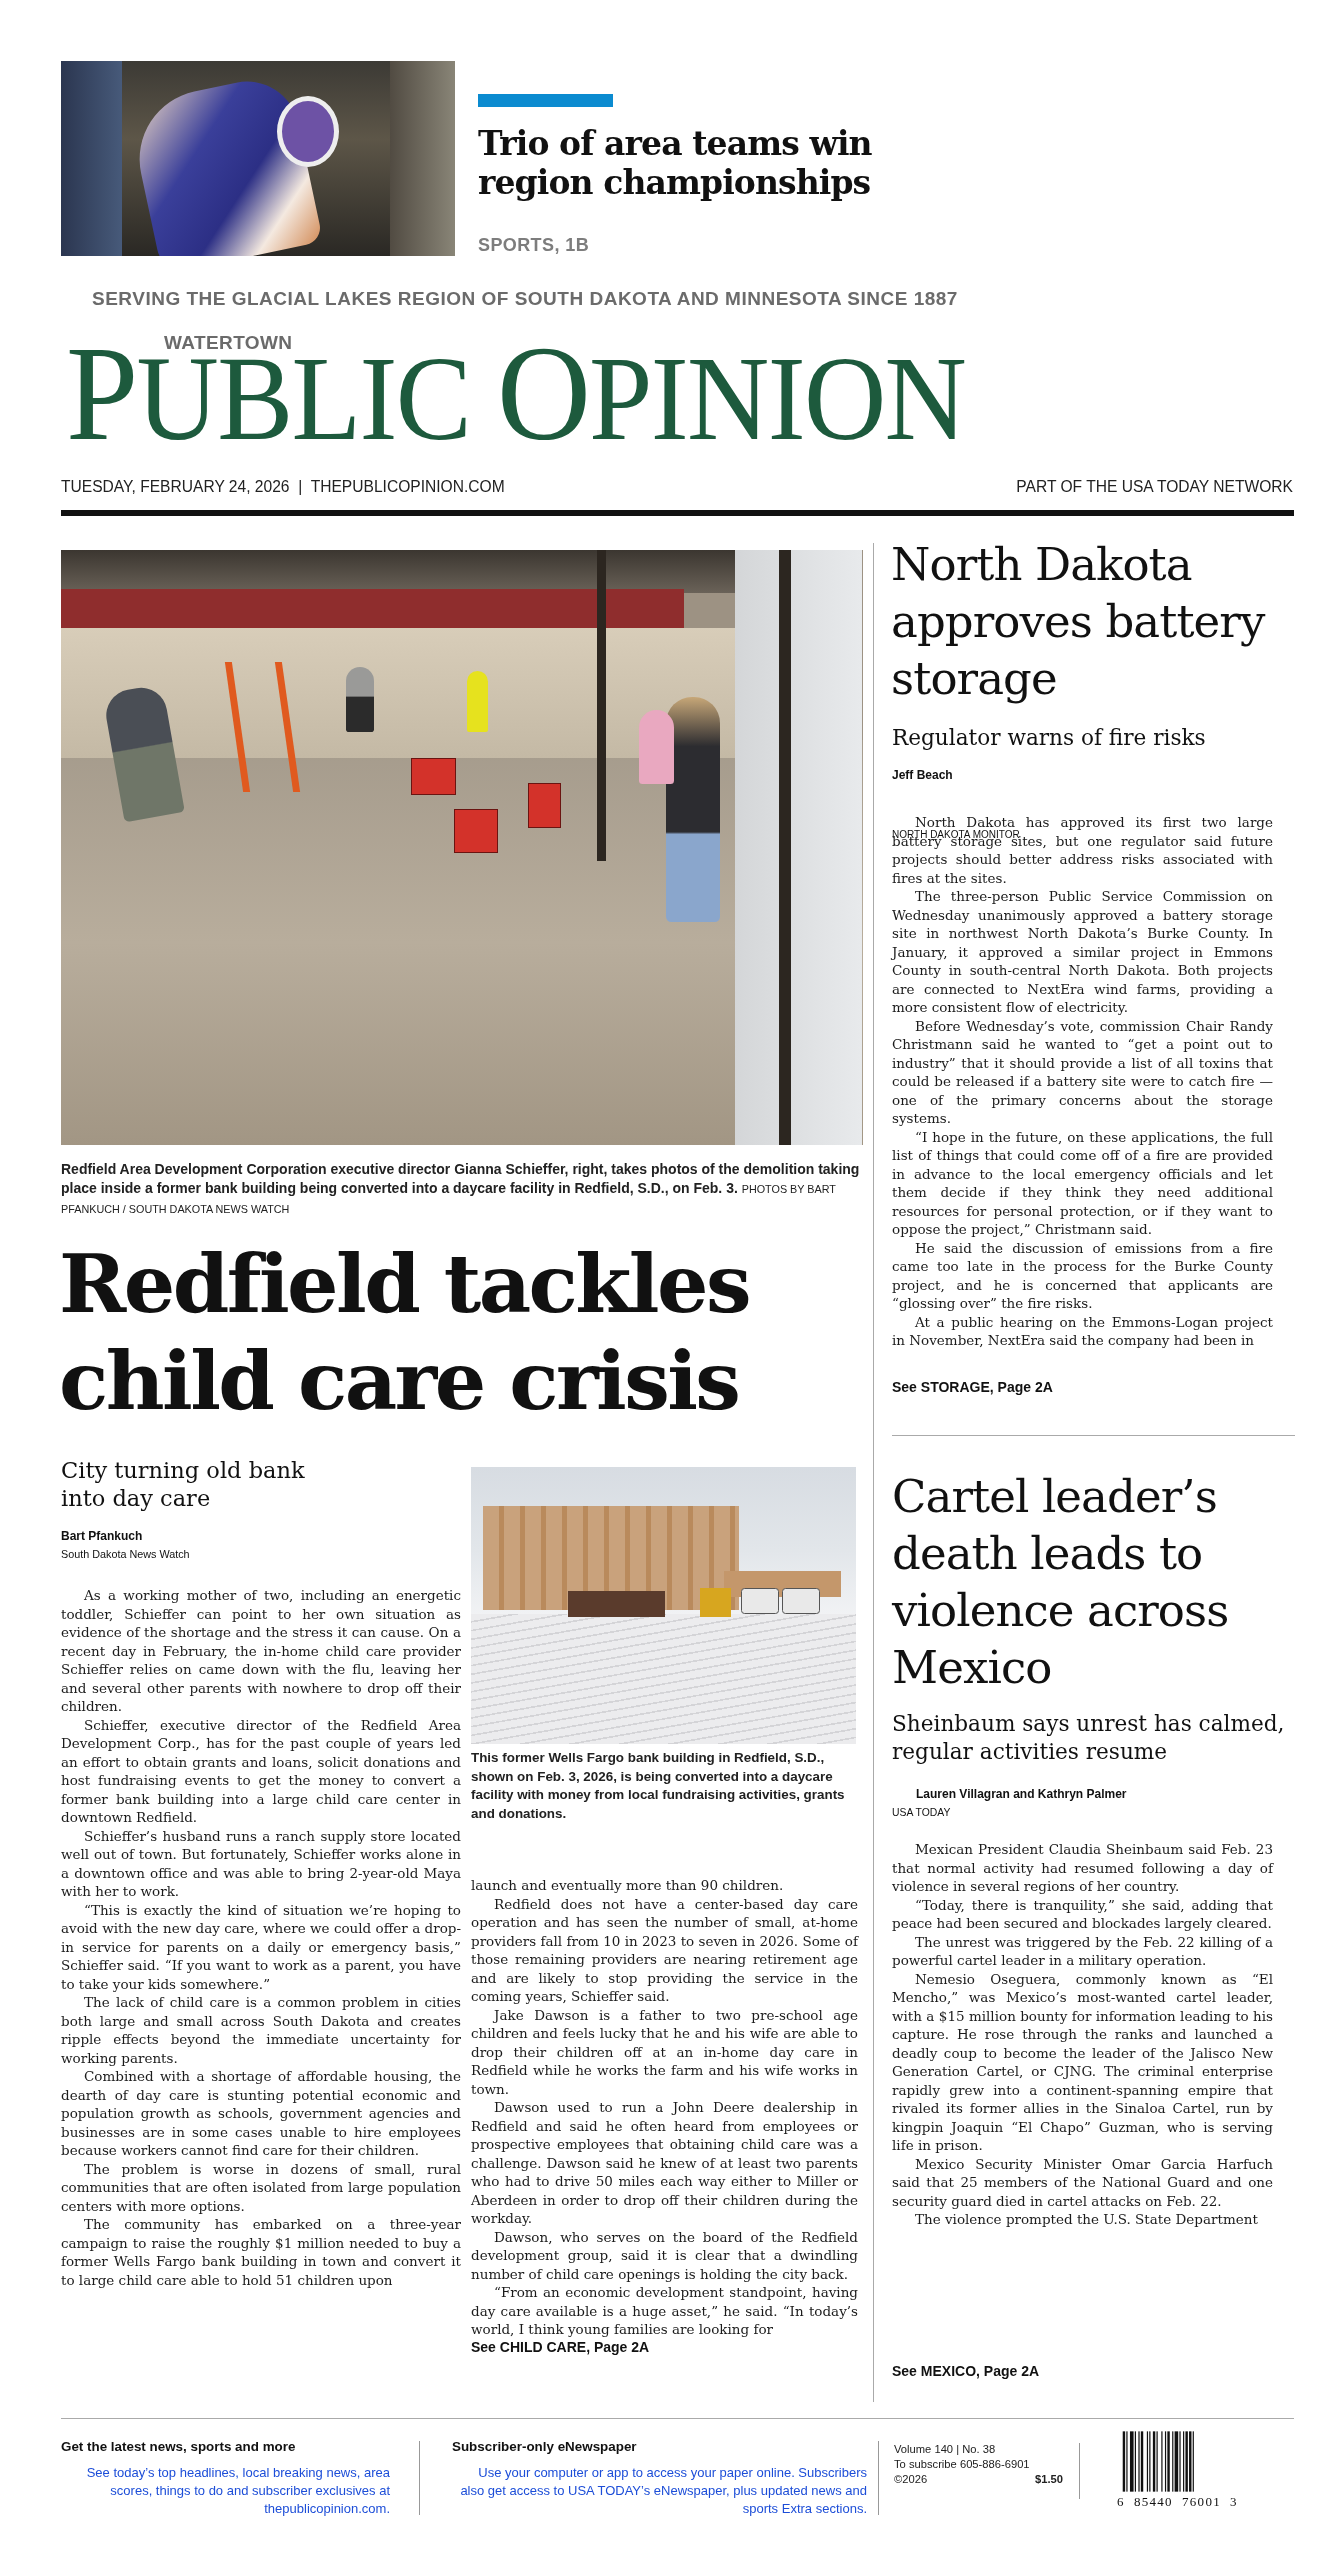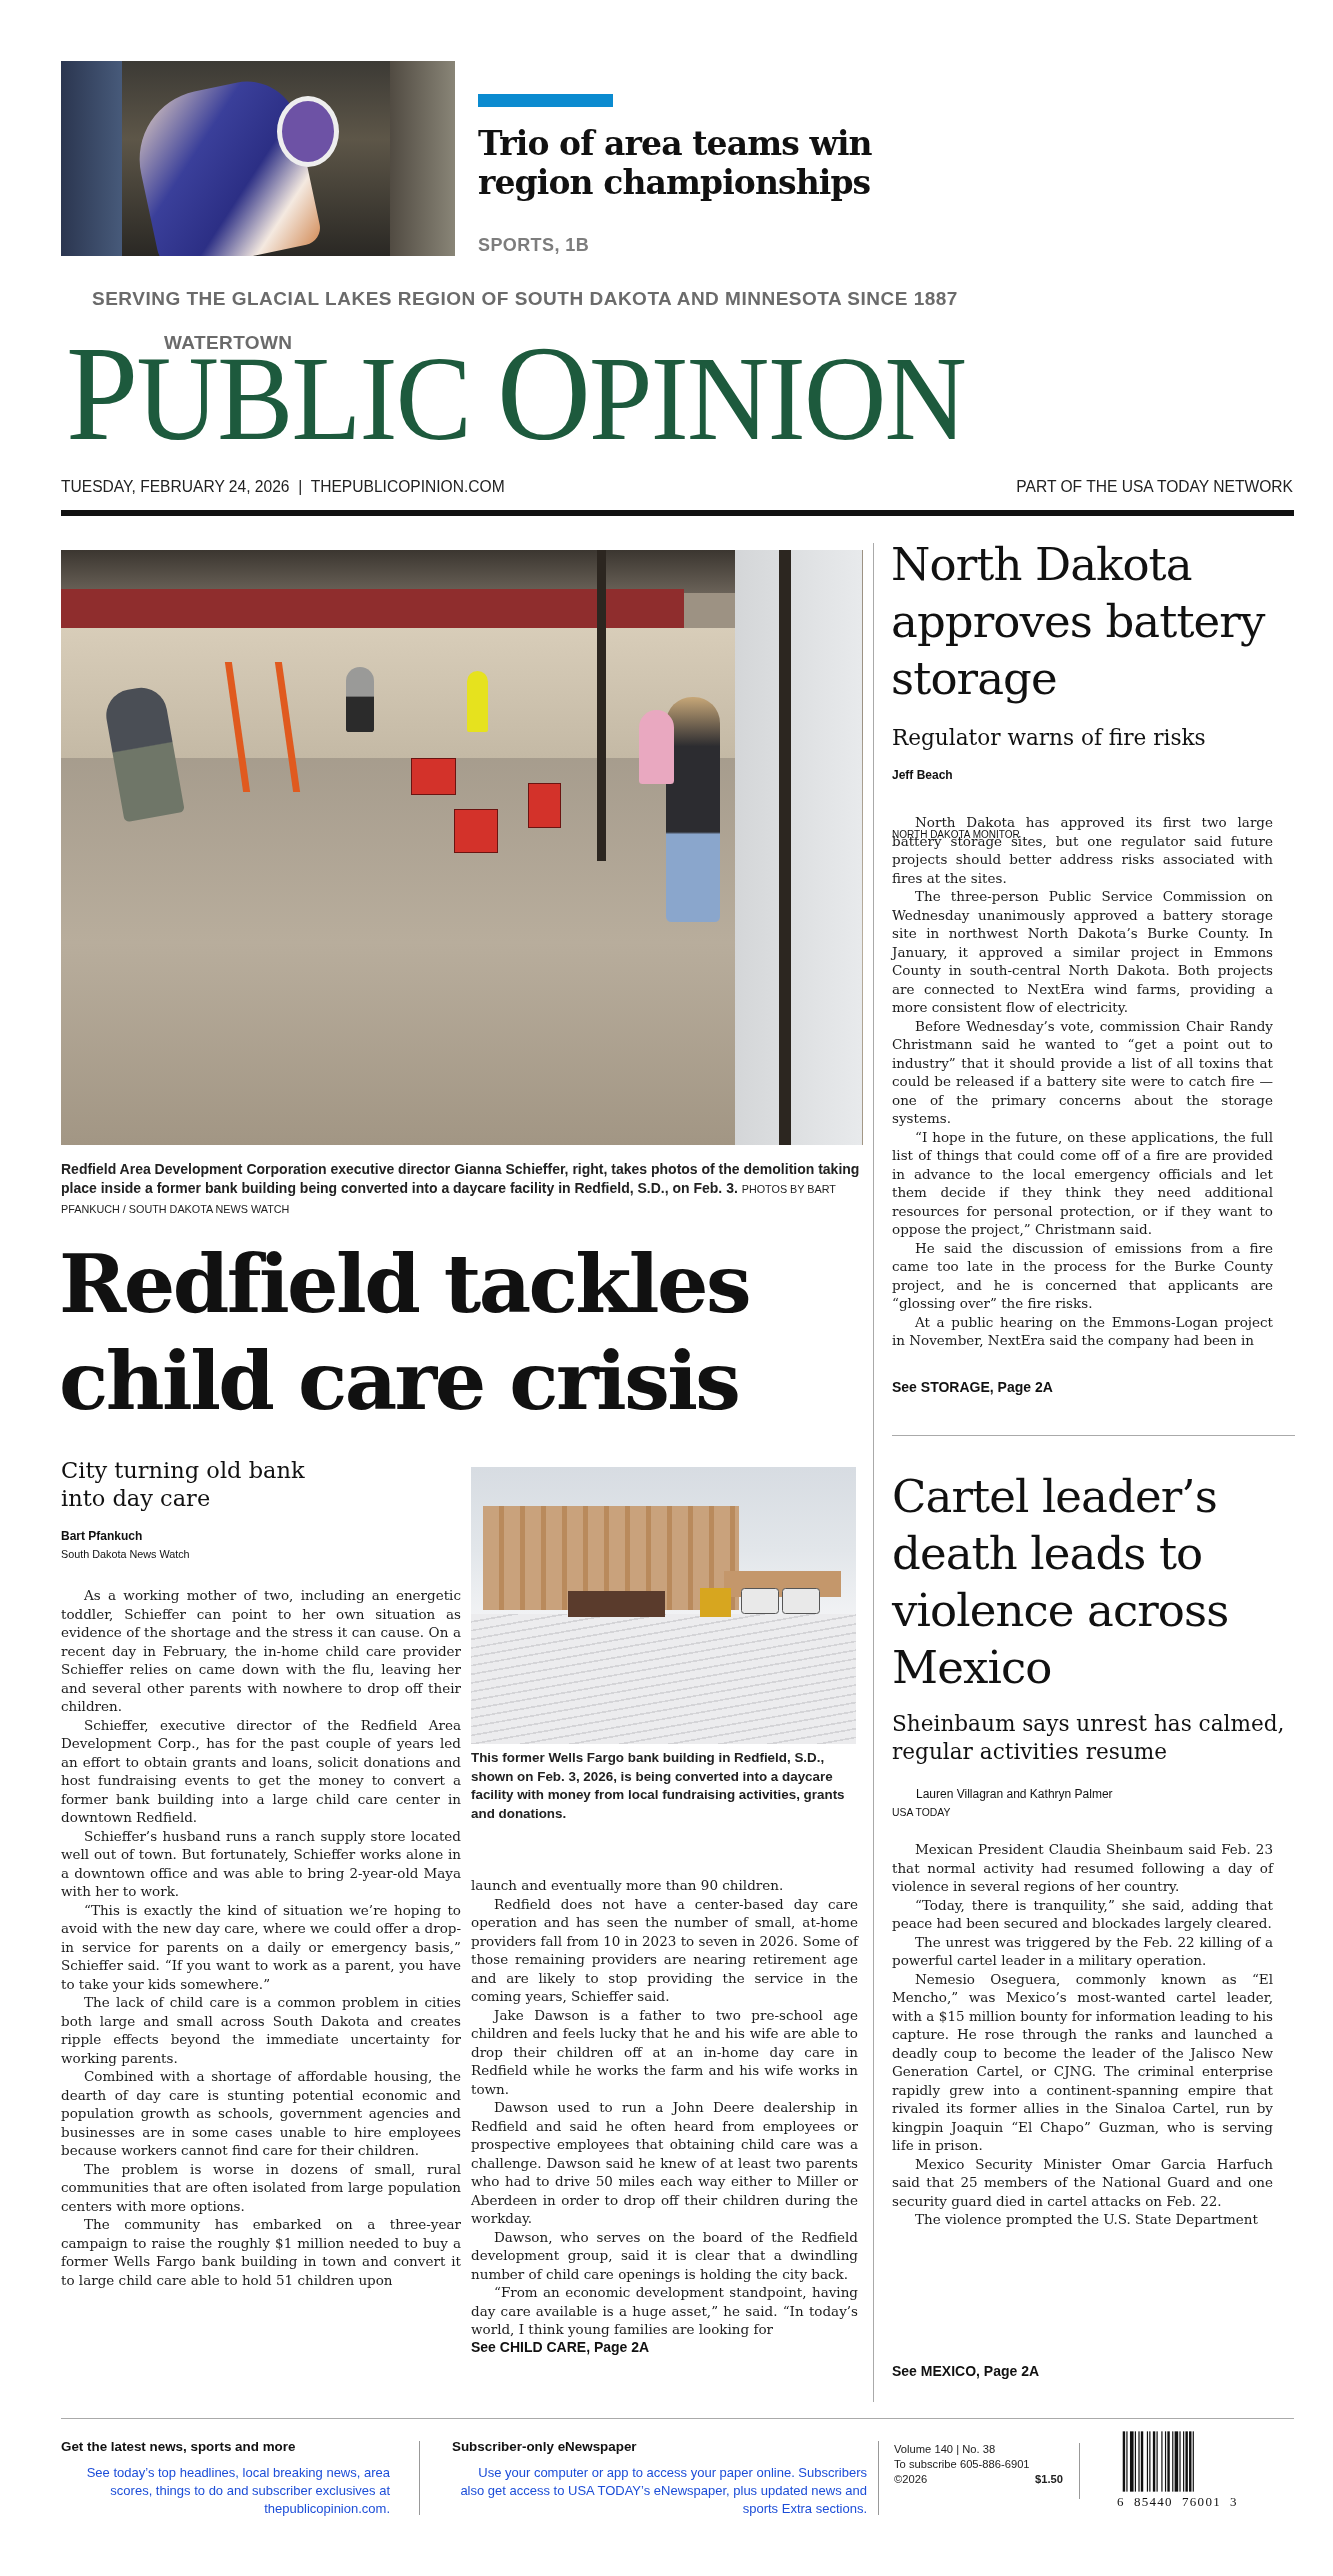--- a/index.html
+++ b/index.html
@@ -72,21 +72,21 @@
   #nd-deck { left:892px; top:725px; font-family:"DejaVu Serif", serif; font-size:21.6px; }
   #nd-byline { left:892px; top:768px; font-family:"Liberation Sans", sans-serif; font-weight:bold; font-size:12px; }
   #nd-org { left:892px; top:829px; font-family:"Liberation Sans", sans-serif; font-size:10px; }
   #nd-body { left:892px; top:813px; width:381px; }
   #nd-jump { left:892px; top:1379px; font-family:"Liberation Sans", sans-serif; font-weight:bold; font-size:14px; }
   #right-rule { left:892px; top:1435px; width:403px; height:0.9px; background:#aaa; }
 
   
   #mx-headline { left:892px; top:1468px; width:432px; font-family:"DejaVu Serif", serif; font-size:45px; line-height:57px; letter-spacing:-0.9px; }
   #mx-deck { left:892px; top:1710px; width:415px; font-family:"DejaVu Serif", serif; font-size:21.6px; line-height:28px; }
-  #mx-byline { left:892px; top:1787px; font-family:"Liberation Sans", sans-serif; font-weight:normal; font-size:12px;padding-left:24px; }
+  #mx-byline { left:892px; top:1787px; font-family:"Liberation Sans", sans-serif; font-weight:bold; font-size:12px;padding-left:24px; }
   #mx-org { left:892px; top:1807px; font-family:"Liberation Sans", sans-serif; font-size:10.4px; }
   #mx-body { left:892px; top:1840px; width:381px; }
   #mx-jump { left:892px; top:2363px; font-family:"Liberation Sans", sans-serif; font-weight:bold; font-size:14px; }
 
   
   #footer-rule { left:61px; top:2418px; width:1233px; height:0.9px; background:#aaa; }
   .foot-head { position:absolute; font-family:"Liberation Sans", sans-serif; font-weight:bold; font-size:13.4px; }
   .foot-body { position:absolute; font-family:"Liberation Sans", sans-serif; font-size:13px; line-height:18px; color:#1d4ed8;text-align:right; }
   #f1-head { left:61px; top:2439px; }
   #f1-body { left:61px; top:2464px; width:329px; }

